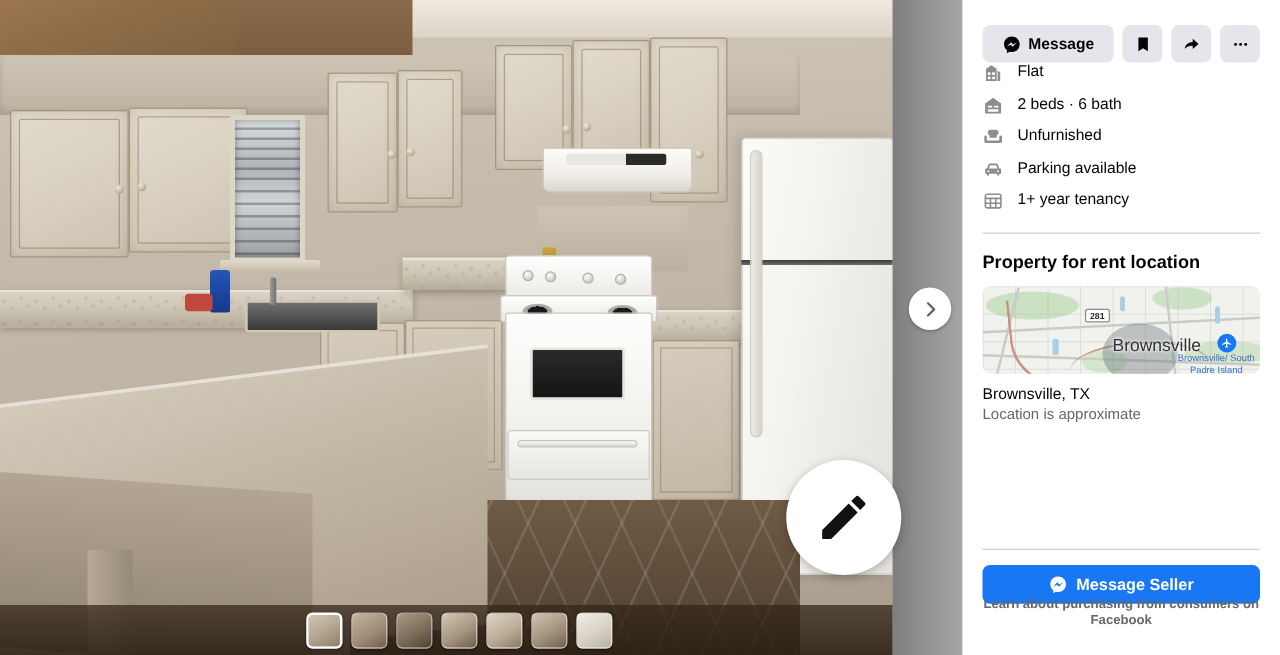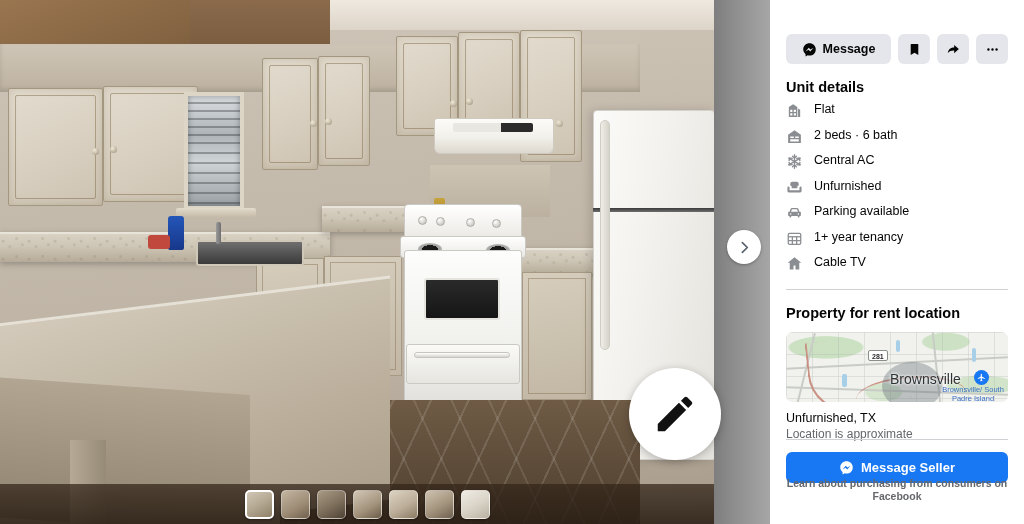--- a/index.html
+++ b/index.html
@@ -249,21 +249,21 @@
   
   .sidebar{
     position:relative;
     width:254px; height:524px;
     background:#ffffff;
     padding:0 16px;
     overflow:hidden;
   }
   .action-row{
     display:flex; gap:7px; align-items:flex-end;
-    padding-top:34px;
+    padding-top:20px;
   }
   .btn-grey{
     height:30px; border-radius:6px; background:#e4e6eb;
     display:flex; align-items:center; justify-content:center; gap:6px;
     font-size:12.5px; font-weight:bold; color:#050505; cursor:pointer;
   }
   .btn-message{ flex:1 1 auto; }
   .btn-icon{ width:32px; }
 
   .section-title{
@@ -505,49 +505,37 @@
 
       <div class="btn-grey btn-icon">
         <svg width="15" height="15" viewBox="0 0 24 24" fill="#050505">
           <circle cx="5.5" cy="12" r="1.9"></circle>
             <circle cx="12" cy="12" r="1.9"></circle>
             <circle cx="18.5" cy="12" r="1.9"></circle>
         </svg>
       </div>
     </div>
 
-    <div class="section-title">Unit details</div>
 
     <div>
 
       <div class="detail-row">
         <svg class="ico" viewBox="0 0 24 24" fill="#8a8d91">
           <path d="M4 21V7l6-4 6 4v14H4zm2-2h3v-3H6v3zm5 0h3v-3h-3v3zM6 14h3v-3H6v3zm5 0h3v-3h-3v3zM17 21h3V11l-3-2v12z"></path>
         </svg>
         <span class="detail-label">Flat</span>
       </div>
 
       <div class="detail-row">
         <svg class="ico" viewBox="0 0 24 24" fill="#8a8d91">
           <path d="M12 3 3 9.5V21h18V9.5L12 3zm-6 9h5v2H6v-2zm7 0h5v2h-5v-2zM6 16h12v3H6v-3z"></path>
         </svg>
         <span class="detail-label">2 beds · 6 bath</span>
       </div>
 
-      <div class="detail-row">
-        <svg class="ico" viewBox="0 0 24 24" fill="none" stroke="#8a8d91" stroke-width="1.9" stroke-linecap="round">
-          <line x1="12" y1="2.5" x2="12" y2="21.5"></line>
-            <line x1="3.8" y1="7.2" x2="20.2" y2="16.8"></line>
-          <line x1="20.2" y1="7.2" x2="3.8" y2="16.8"></line>
-          <path d="M9.3 4.6 12 7.2l2.7-2.6M9.3 19.4 12 16.8l2.7 2.6"></path>
-          <path d="M4.4 10.6 5.3 7l3.5.6M19.6 13.4l-.9 3.6-3.5-.6"></path>
-          <path d="M19.6 10.6 18.7 7l-3.5.6M4.4 13.4l.9 3.6 3.5-.6"></path>
-        </svg>
-        <span class="detail-label">Central AC</span>
-      </div>
 
       <div class="detail-row">
         <svg class="ico" viewBox="0 0 24 24" fill="#8a8d91">
           <path d="M6 9V7a3 3 0 0 1 3-3h6a3 3 0 0 1 3 3v2a2 2 0 0 0-2 2v2H8v-2a2 2 0 0 0-2-2zM3.5 10.5A1.5 1.5 0 0 1 5 12v4h14v-4a1.5 1.5 0 1 1 3 0v5a2 2 0 0 1-2 2H4a2 2 0 0 1-2-2v-5a1.5 1.5 0 0 1 1.5-1.5z"></path>
         </svg>
         <span class="detail-label">Unfurnished</span>
       </div>
 
       <div class="detail-row">
         <svg class="ico" viewBox="0 0 24 24" fill="#8a8d91">
@@ -561,26 +549,20 @@
           <rect x="3.2" y="4.8" width="17.6" height="15.4" rx="2"></rect>
           <line x1="3.2" y1="9.5" x2="20.8" y2="9.5"></line>
           <line x1="9" y1="9.5" x2="9" y2="20.2"></line>
             <line x1="15" y1="9.5" x2="15" y2="20.2"></line>
           <line x1="3.2" y1="15" x2="20.8" y2="15"></line>
         </svg>
         <span class="detail-label">1+ year tenancy</span>
       </div>
 
 
-      <div class="detail-row">
-        <svg class="ico" viewBox="0 0 24 24" fill="#8a8d91">
-          <path d="M12 3 2.5 11h2.8v9.5h5.3v-5.7h2.8v5.7h5.3V11h2.8L12 3z"></path>
-        </svg>
-        <span class="detail-label">Cable TV</span>
-      </div>
     </div>
 
     <div class="divider"></div>
 
     <div class="section-title">Property for rent location</div>
 
     <div class="map">
       <div class="map-land"></div>
       <div class="map-grid"></div>
 
@@ -601,21 +583,21 @@
       <div class="map-city">Brownsville</div>
 
       <div class="map-airport-pin">
         <svg width="9" height="9" viewBox="0 0 24 24" fill="#ffffff">
           <path d="M21 16v-2l-8-5V3.5a1.5 1.5 0 0 0-3 0V9l-8 5v2l8-2.5V19l-2 1.5V22l3.5-1 3.5 1v-1.5L13 19v-5.5L21 16z"></path>
         </svg>
       </div>
       <div class="map-airport-label">Brownsville/ South Padre Island International Airport</div>
     </div>
 
-    <div class="loc-name">Unfurnished, TX</div>
+    <div class="loc-name">Brownsville, TX</div>
     <div class="loc-sub">Location is approximate</div>
 
     <div class="divider" style="position:absolute;left:16px;bottom:84px;width:222px;"></div>
 
     <div class="msg-seller">
       <svg width="15" height="15" viewBox="0 0 24 24" fill="#ffffff">
         <path d="M12 2C6.3 2 2 6.2 2 11.7c0 3.1 1.4 5.9 3.7 7.7v3.8l3.4-1.9c.9.3 1.9.4 2.9.4 5.7 0 10-4.2 10-9.9C22 6.2 17.7 2 12 2zm1.1 13.1-2.6-2.7-5 2.7 5.4-5.8 2.6 2.7 5-2.7-5.4 5.8z"></path>
       </svg>
       <span>Message Seller</span>
     </div>

